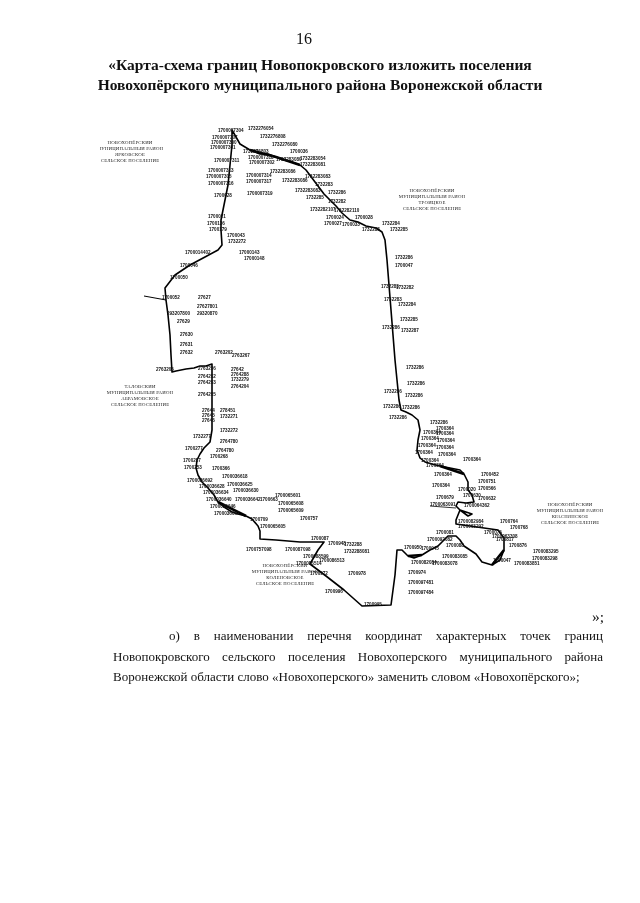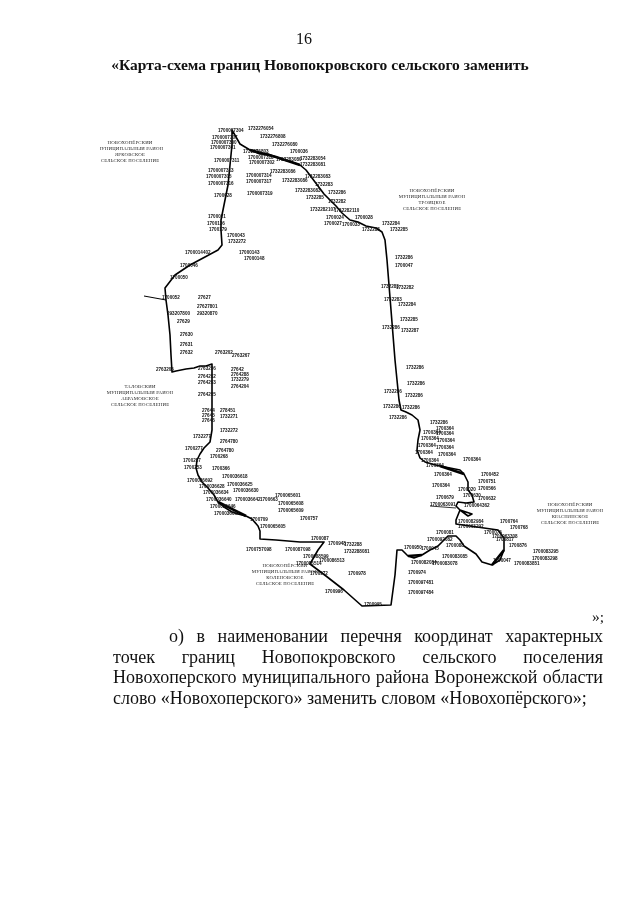--- a/index.html
+++ b/index.html
@@ -7,31 +7,32 @@
          font-family: "Liberation Serif", "DejaVu Serif", serif; color: #111; }
   .page-number { position: absolute; top: 30px; left: 0; width: 608px; text-align: center;
                  font-size: 16px; }
   .doc-title { position: absolute; top: 55px; left: 40px; width: 560px; text-align: center;
                font-weight: bold; font-size: 15.5px; line-height: 20px; }
   .map { position: absolute; left: 100px; top: 110px; width: 520px; height: 510px; }
   .map svg { width: 520px; height: 510px; display: block; }
   .map text.pt { font-family: "Liberation Sans", sans-serif; font-size: 4.6px; font-weight: bold; fill: #111; }
   .map text.nb { font-family: "Liberation Serif", serif; font-size: 4.8px; fill: #222; letter-spacing: 0.2px; }
   .closing-quote { position: absolute; top: 608px; left: 592px; font-size: 15.5px; }
-  .body-text { position: absolute; top: 626px; left: 113px; width: 490px; font-size: 18px;
+  .body-text { position: absolute; top: 626px; left: 113px; width: 490px; font-size: 13px;
                line-height: 20.5px; text-align: justify; }
   .body-text p { margin: 0; text-indent: 56px; }
 </style>
 </head>
 <body>
 
 <div class="page-number">16</div>
 
 <div class="doc-title">
-  <div>«Карта-схема границ Новопокровского сельского заменить</div>
+  <div>«Карта-схема границ Новопокровского изложить поселения</div>
+  <div>Новохопёрского муниципального района Воронежской области</div>
 </div>
 
 <div class="map">
   <svg viewBox="0 0 520 510" xmlns="http://www.w3.org/2000/svg">
 
     <path fill="none" stroke="#000" stroke-width="1.6" stroke-linejoin="round" d="M 132,20 L 140,34 L 150,40 L 160,44 L 168,44 L 176,47 L 184,50 L 192,52 L 200,55
          L 206,60 L 212,68 L 218,76 L 224,84 L 230,90 L 236,96 L 242,103 L 250,110 L 258,112
          L 266,116 L 276,118 L 282,122 L 285,130 L 287,150 L 289,175 L 291,200 L 293,225
          L 295,250 L 297,270 L 299,290 L 301,300 L 306,302 L 312,305 L 318,310 L 320,320
          L 318,330 L 317,340 L 320,348 L 325,352 L 332,354 L 340,356 L 350,358 L 360,360

